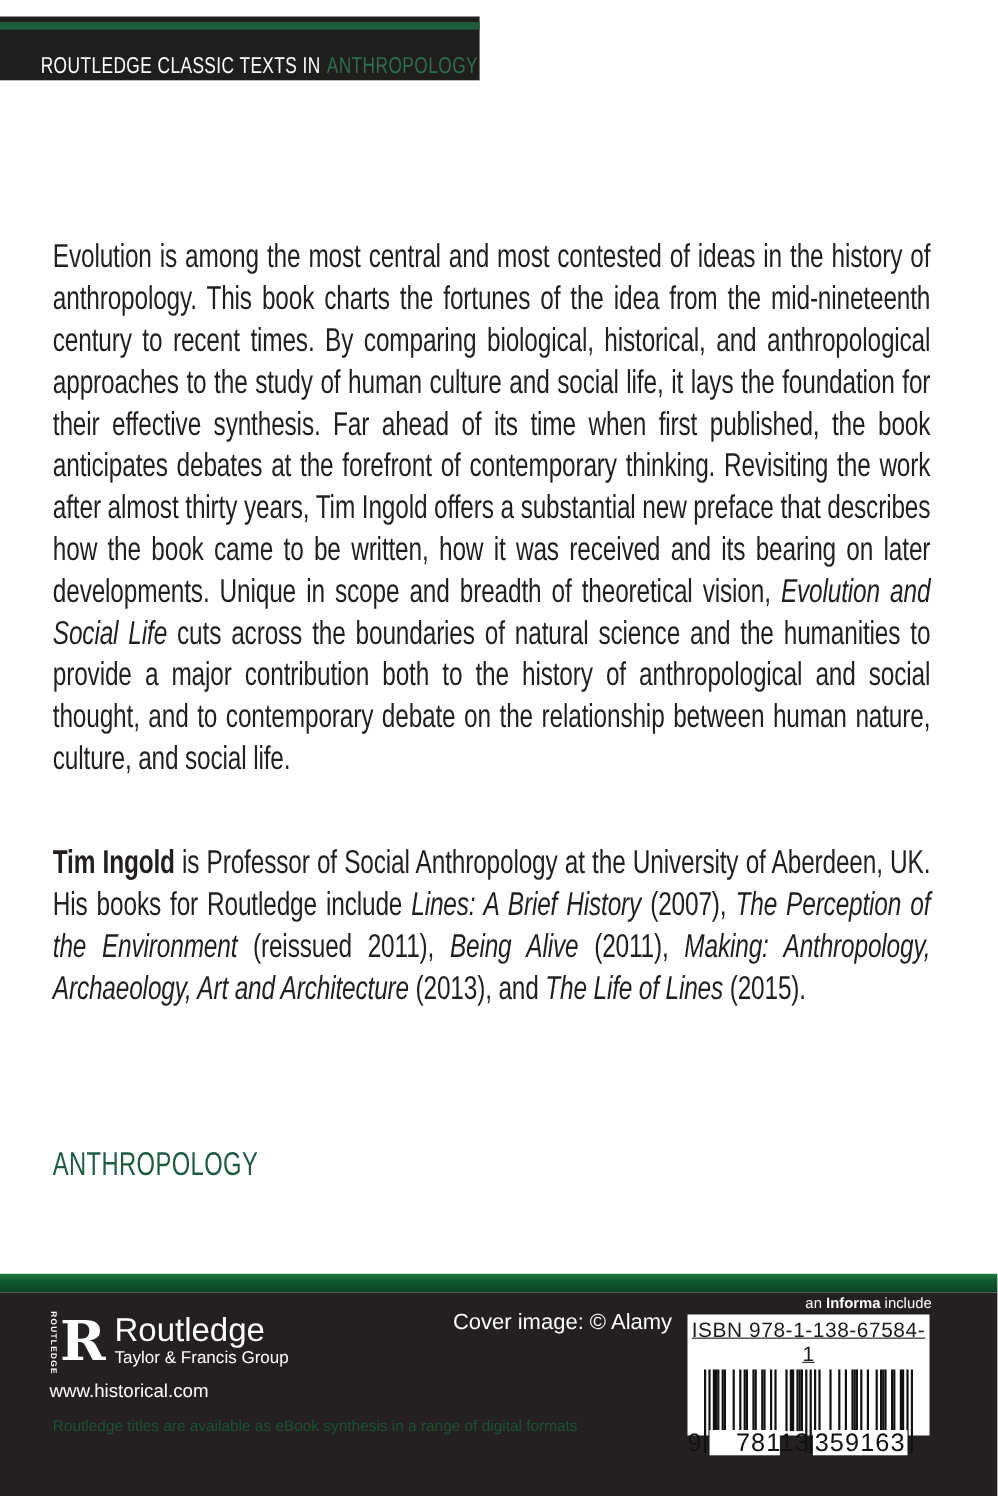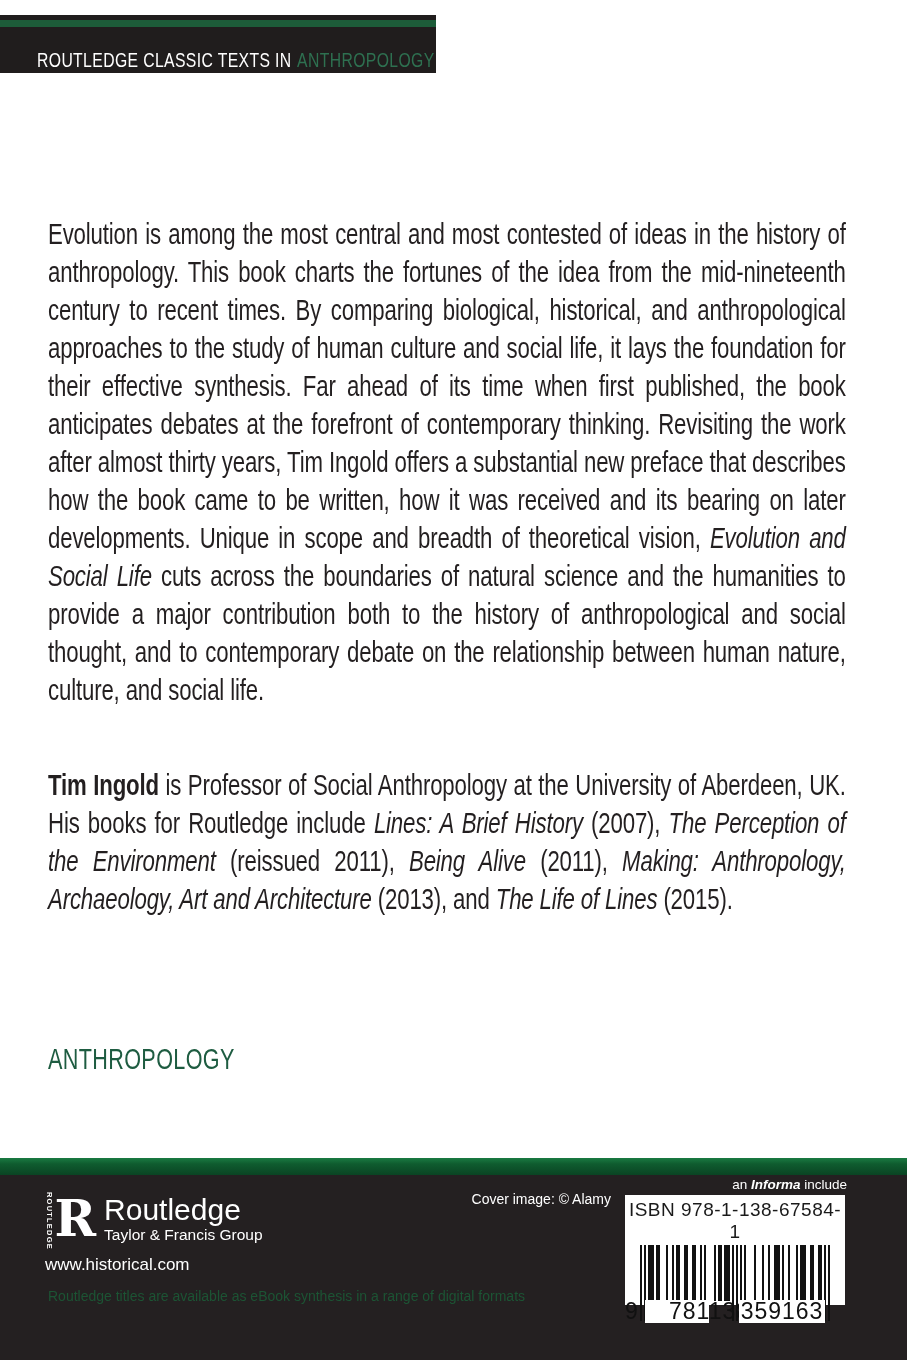--- a/index.html
+++ b/index.html
@@ -38,27 +38,27 @@
   .logo-vert{writing-mode:vertical-rl;font-size:7.5px;font-weight:bold;letter-spacing:1.2px;
     color:#fff;height:54px;line-height:1;display:inline-block;}
   .logo-R{font-family:"DejaVu Serif",serif;font-weight:bold;font-size:50px;line-height:54px;color:#fff;
     margin-left:2px;margin-right:8px;}
   .logo-names{display:flex;flex-direction:column;justify-content:center;}
   .logo-brand{font-size:30px;line-height:32px;color:#fff;}
   .logo-group{font-size:15.5px;line-height:18px;color:#fff;}
   .site-url{position:absolute;left:45px;top:80px;font-size:17px;color:#fff;}
   .ebook-note{position:absolute;left:48px;top:113px;font-size:14px;color:var(--ebook_green);}
 
-  .cover-credit{position:absolute;right:296px;top:16px;font-size:14px;color:#fff;text-align:center;}
+  .cover-credit{position:absolute;right:296px;top:16px;font-size:20px;color:#fff;text-align:center;}
   .informa{position:absolute;right:60px;top:2px;font-size:13.5px;color:#fff;}
-  .informa b{font-weight:bold;font-style:italic;}
+  .informa b{font-weight:bold;}
 
   .isbn-box{position:absolute;left:625px;top:20px;width:220px;height:110px;background:#fff;color:#111;
     text-align:center;}
-  .isbn-label{display:block;margin-top:4px;font-size:19px;letter-spacing:0.5px;font-weight:500;color:#1a1a1a;}
+  .isbn-label{display:block;margin-top:4px;font-size:19px;letter-spacing:0.5px;font-weight:500;color:#1a1a1a;text-decoration:underline;}
   .barcode{position:relative;width:190px;height:76px;margin:2px auto 0 auto;}
   .barcode .bars{position:absolute;left:0;top:0;width:190px;height:76px;}
   .bar{position:absolute;top:0;background:#111;}
   .bc-d{position:absolute;bottom:-2px;font-size:23px;line-height:1;background:#fff;color:#111;}
   .bc-9{left:-15px;background:transparent;}
   .bc-g1{left:5px;width:64px;text-align:left;letter-spacing:1px;padding-left:24px;}
   .bc-g2{left:99px;width:86px;text-align:center;letter-spacing:1px;}
 </style>
 </head>
 <body>

